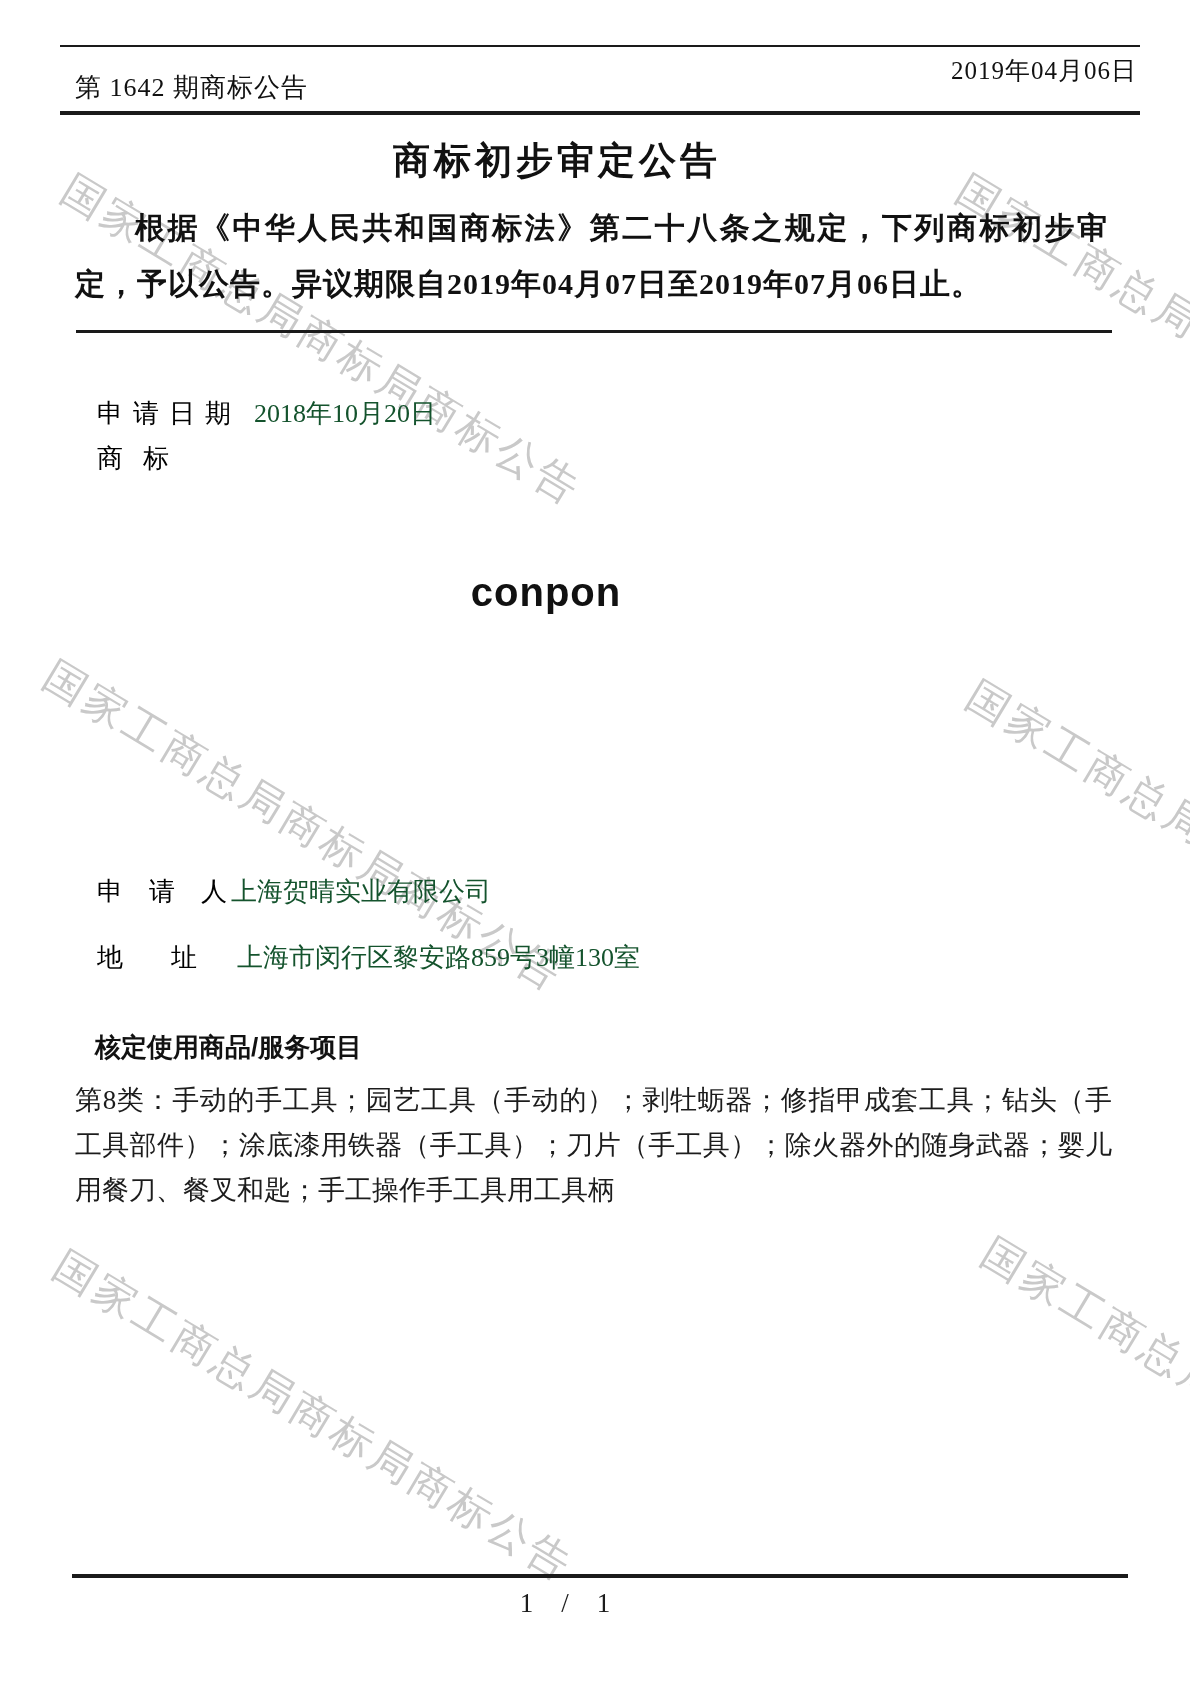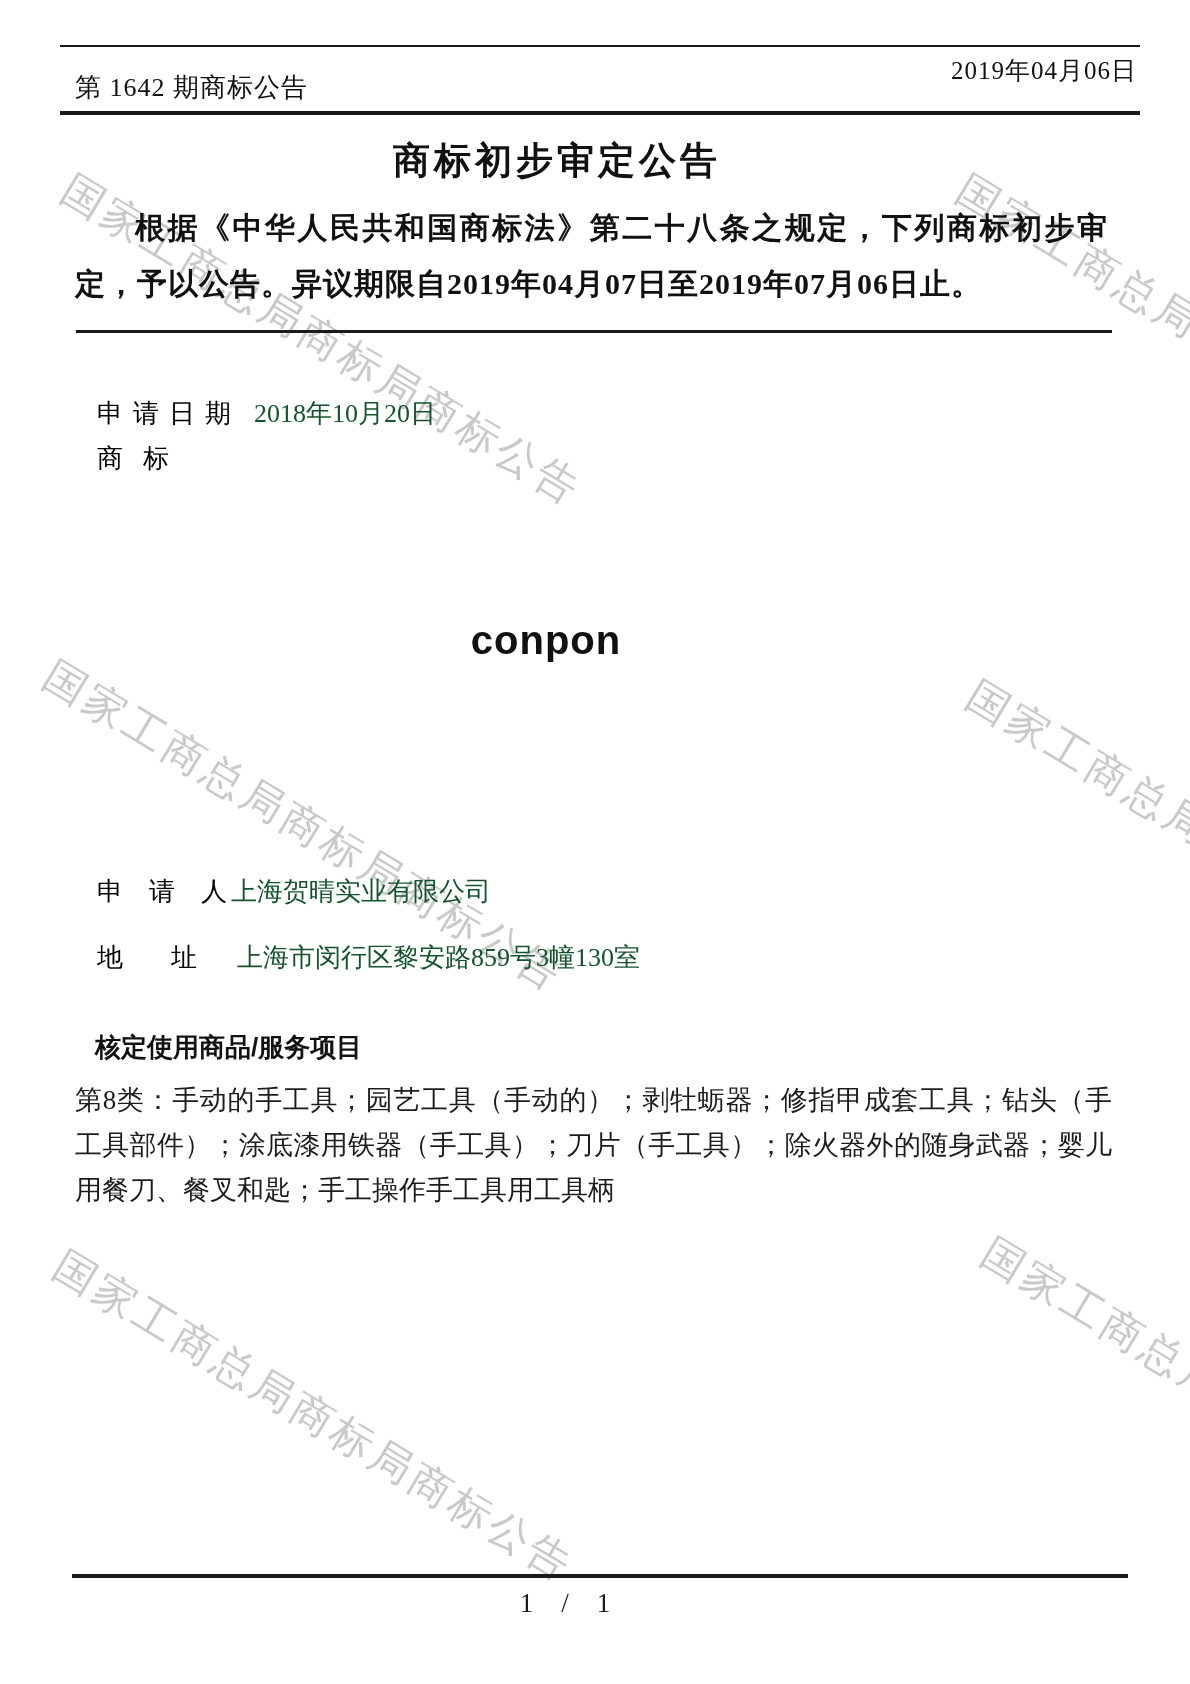--- a/index.html
+++ b/index.html
@@ -90,21 +90,20 @@
   .val-appdate{margin-left:23px;}
   .val-applicant{margin-left:4px;}
   .val-address{margin-left:40px;}
   
   .mark-name{
     position:absolute;left:546px;top:570px;z-index:2;
     transform:translateX(-50%);
     font-family:"Liberation Sans","DejaVu Sans",sans-serif;
     font-weight:bold;font-size:40px;color:#111;
     letter-spacing:1px;
-    margin-top:48px;
   }
   
   .goods-heading{
     position:absolute;left:95px;top:1030px;z-index:2;
     font-family:Liberation Sans, sans-serif;
     font-weight:bold;font-size:26px;
   }
   .goods-text{
     position:absolute;left:75px;top:1078px;width:1037px;z-index:2;
     margin:0;

